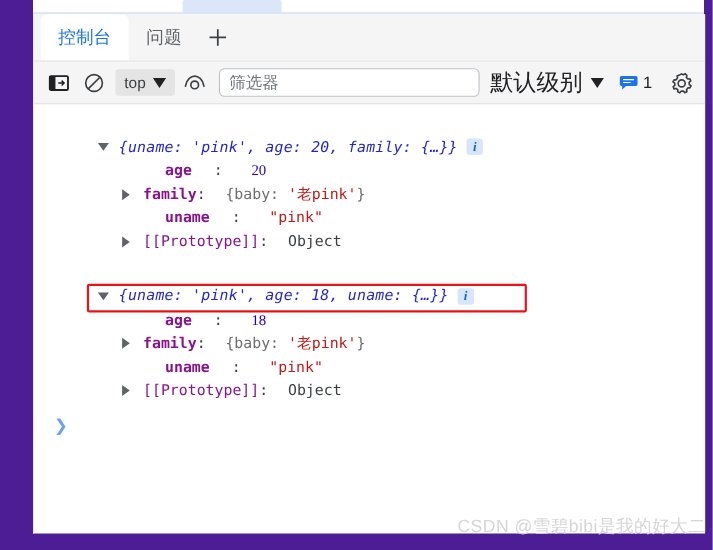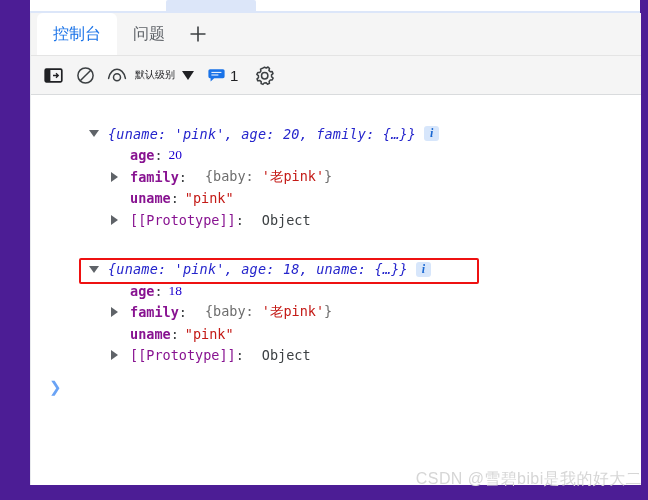--- a/index.html
+++ b/index.html
@@ -152,21 +152,21 @@
     font-family: "Liberation Sans", sans-serif;
     box-sizing: border-box;
     outline: none;
   }
   .filter-input::placeholder { color: #70757a; }
 
   .level-select {
     display: flex;
     align-items: center;
     gap: 7px;
-    font-size: 10px;
+    font-size: 21px;
     color: #202124;
     cursor: pointer;
     white-space: nowrap;
     flex: 0 0 auto;
   }
 
   .msg-badge {
     display: flex;
     align-items: center;
     gap: 5px;
@@ -192,21 +192,21 @@
   .log-group { position: relative; }
 
   .log-row {
     display: flex;
     align-items: center;
     height: 21.5px;
     padding-left: 58px;
     white-space: nowrap;
   }
   .log-row.header { padding-left: 58px; margin-top: 28px; }
-  .log-row.prop   { padding-left: 80px; }
+  .log-row.prop   { padding-left: 80px; gap: 20px; }
   .log-row.prop-twisty { padding-left: 80px; }
 
   .twisty {
     flex: 0 0 auto;
     width: 14px;
     display: inline-flex;
     align-items: center;
     justify-content: flex-start;
     cursor: pointer;
   }
@@ -332,28 +332,33 @@
         </svg>
       </div>
 
       <div class="tb-icon">
         <svg width="19" height="19" viewBox="0 0 19 19">
           <circle cx="9.5" cy="9.5" r="7.6" fill="none" stroke="#3c4043" stroke-width="1.5"></circle>
           <line x1="4.2" y1="14.8" x2="14.8" y2="4.2" stroke="#3c4043" stroke-width="1.5"></line>
         </svg>
       </div>
 
+      <div class="ctx-select">
+        <span>top</span>
+        <span class="caret"></span>
+      </div>
 
       <div class="tb-icon">
         <svg width="22" height="19" viewBox="0 0 22 19">
           <path d="M2.6 12.4 C3.6 5.8 8 3.2 11 3.2 C14 3.2 18.4 5.8 19.4 12.4" fill="none" stroke="#3c4043" stroke-width="1.5" stroke-linecap="round"></path>
           <circle cx="11" cy="11.2" r="3.5" fill="none" stroke="#3c4043" stroke-width="1.5"></circle>
         </svg>
       </div>
 
+      <input class="filter-input" type="text" placeholder="筛选器" style="">
 
       <div class="level-select">
         <span>默认级别</span>
         <span class="caret"></span>
       </div>
 
       <div class="msg-badge">
         <svg width="17" height="15" viewBox="0 0 17 15">
           <path d="M2 1.2 H15 A1.6 1.6 0 0 1 16.6 2.8 V8.6 A1.6 1.6 0 0 1 15 10.2 H6.2 L2.6 13.4 V10.2 H2 A1.6 1.6 0 0 1 0.4 8.6 V2.8 A1.6 1.6 0 0 1 2 1.2 Z" fill="#1a73e8"></path>
           <line x1="3.4" y1="4.4" x2="13.4" y2="4.4" stroke="#ffffff" stroke-width="1"></line>

